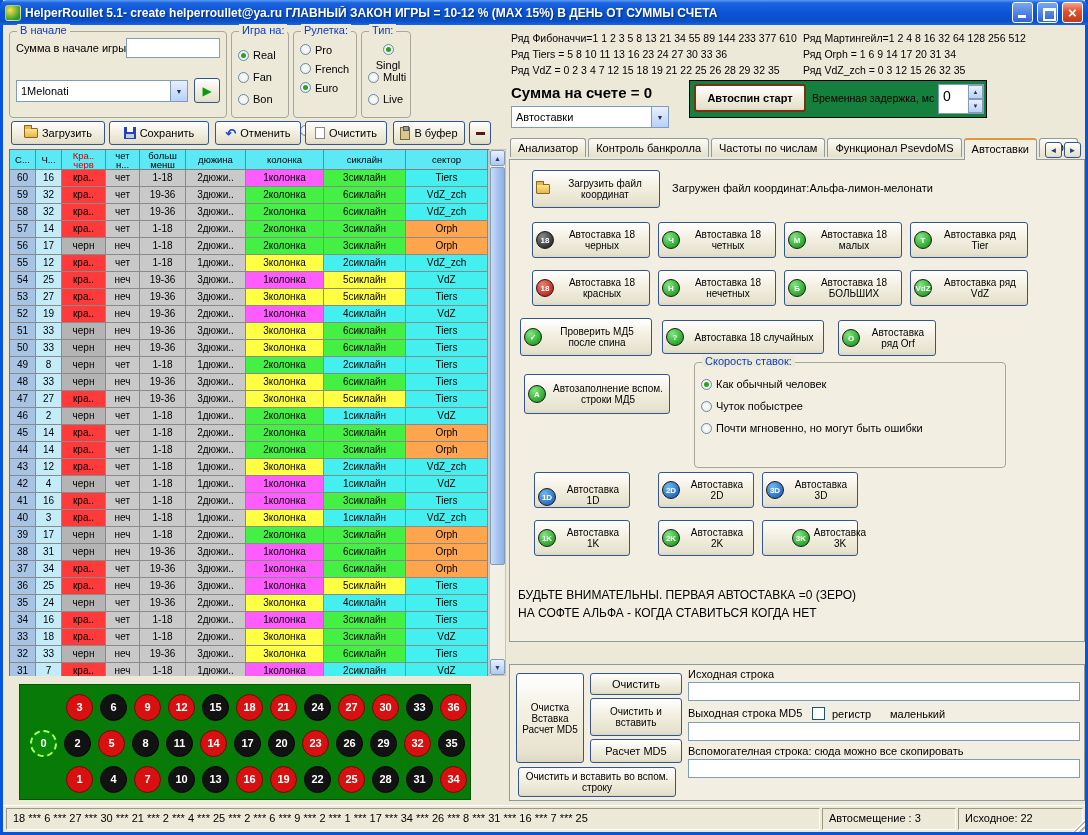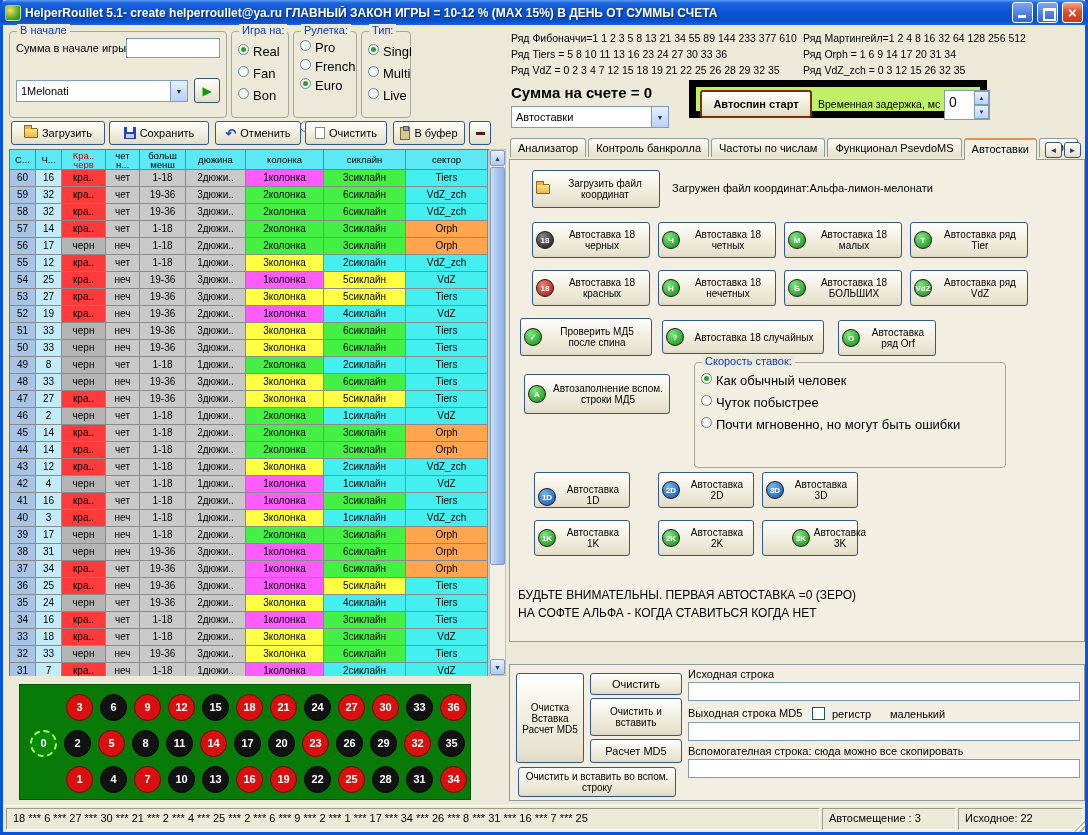--- a/index.html
+++ b/index.html
@@ -13,21 +13,21 @@
 .winbtn{width:21px;height:21px;border:1px solid #fff;border-radius:3px;flex:none;position:relative;display:flex;align-items:center;justify-content:center}
 .winbtn.min,.winbtn.max{background:linear-gradient(180deg,#7BA7F0,#2E63D8)}
 .winbtn.close{background:linear-gradient(180deg,#F2A48C,#DE4F2E 45%,#C13C1E)}
 .winbtn.min::after{content:"";width:8px;height:3px;background:#fff;position:absolute;left:5px;bottom:4px}
 .winbtn.max::after{content:"";width:9px;height:8px;border:2px solid #fff;border-top-width:3px;position:absolute;left:5px;top:5px}
 .winbtn.close::after{content:"\00D7";color:#fff;font-size:15px;font-weight:bold;line-height:1}
 
 .gb{position:absolute;border:1px solid #A6A69A;border-radius:4px}
 .gb .cap{position:absolute;top:-8px;left:7px;background:#ECE9D8;padding:0 3px;font-size:11px;color:#0B3BBF;white-space:nowrap}
 .radios{position:absolute;left:6px;right:2px}
-.radiorow{display:flex;gap:4px;font-size:13px;white-space:nowrap}
+.radiorow{display:flex;align-items:center;gap:4px;font-size:11px;white-space:nowrap}
 .radio{width:11px;height:11px;border:1px solid #6A8AA8;border-radius:50%;background:radial-gradient(#fff,#E6E6DE);flex:none}
 .radio.on::after{content:"";display:block;width:5px;height:5px;margin:2px;border-radius:50%;background:#2AA02A}
 
 .xbtn{position:absolute;display:flex;align-items:center;justify-content:center;gap:4px;border:1px solid #35568C;border-radius:3px;
  background:linear-gradient(180deg,#FFFFFF,#F4F1E4 40%,#E6E2CE 90%,#DCD7C2);font-size:11px;color:#000;padding:1px 3px;cursor:default}
 .xbtn .blbl{font-size:10px;line-height:11px;white-space:normal;flex:1;text-align:center}
 .bicon{width:18px;height:18px;border-radius:50%;display:flex;align-items:center;justify-content:center;color:#fff;font-size:8px;font-weight:bold;flex:none;border:1px solid #1A1A1A}
 .bicon.green{background:radial-gradient(circle at 35% 30%,#7CE87C,#0E8A0E)}
 .bicon.dark{background:radial-gradient(circle at 35% 30%,#8A8A8A,#101010)}
 .bicon.red{background:radial-gradient(circle at 35% 30%,#F08070,#B01000)}
@@ -96,21 +96,21 @@
 .tarr.l::after{content:"\25C4"}.tarr.r::after{content:"\25BA"}
 
 .lbl{position:absolute;font-size:11px;color:#000;white-space:nowrap}
 .series{position:absolute;font-size:10.5px;line-height:16px;color:#000;white-space:nowrap}
 .balance{position:absolute;font-size:15px;font-weight:bold;color:#000;white-space:nowrap}
 .warn{position:absolute;font-size:12px;color:#000;white-space:nowrap}
 
 .statusbar{position:absolute;left:0;right:0;top:805px;height:27px;background:#ECE9D8;border-top:1px solid #fff;display:flex;gap:2px;padding:2px 2px 2px 3px}
 .sseg{border:1px solid;border-color:#9D9A84 #FFFFFF #FFFFFF #9D9A84;font-size:11px;padding:3px 6px 0 6px;white-space:nowrap;overflow:hidden}
 .grip{position:absolute;right:0;bottom:0;width:13px;height:13px;clip-path:polygon(100% 0,100% 100%,0 100%);background:repeating-linear-gradient(135deg,#fff 0 2px,#B8B4A0 2px 4px)}
-.cluster{position:absolute;border:7px solid #000000;background:#bef264}
+.cluster{position:absolute;border:1px solid #000000;background:#15803d}
 .autospin{border:2px solid #7B3010 !important;font-weight:bold}
 </style>
 </head>
 <body>
 
 <div class="window">
 
   <div class="titlebar">
     <span class="appicon"></span>
     <span class="title">HelperRoullet 5.1- create helperroullet@ya.ru ГЛАВНЫЙ ЗАКОН ИГРЫ = 10-12 % (MAX 15%) В ДЕНЬ ОТ СУММЫ СЧЕТА</span>
@@ -166,21 +166,21 @@
         </div>
         <div class="radiorow" style="height: 19px; margin-top: 24px;">
           <span class="radio"></span>
           <span>NoZero</span>
         </div>
       </div>
   </div>
   <div class="gb" style="left:358px;top:31px;width:50px;height:87px">
     <span class="cap">Тип:</span>
     <div class="radios" id="rg-type" style="top:12px">
-        <div class="radiorow" style="height: 22px;">
+        <div class="radiorow" style="height: 22px; flex-direction: column;">
           <span class="radio on"></span>
           <span>Singl</span>
         </div>
         <div class="radiorow" style="height: 22px;">
           <span class="radio"></span>
           <span>Multi</span>
         </div>
         <div class="radiorow" style="height: 22px;">
           <span class="radio"></span>
           <span>Live</span>

